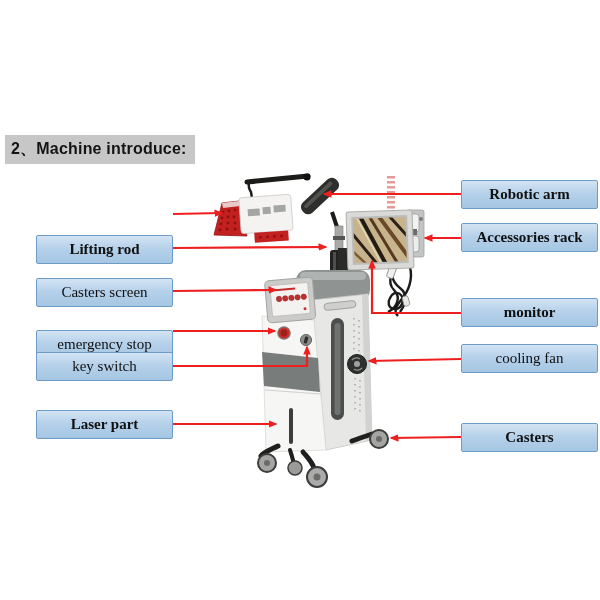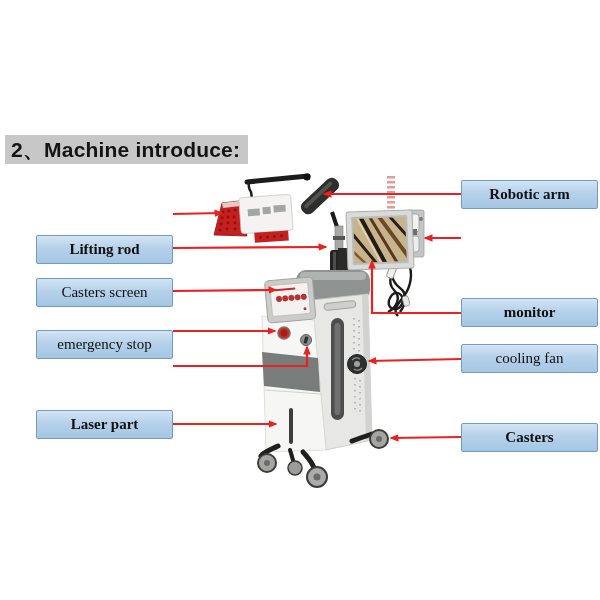--- a/index.html
+++ b/index.html
@@ -1,20 +1,20 @@
 <!DOCTYPE html>
 <html><head>
 <meta charset="utf-8">
 <style>
   html,body{margin:0;padding:0;background:#fff;}
   #canvas{position:relative;width:600px;height:600px;background:#ffffff;overflow:hidden;
           font-family:"Liberation Serif",serif;}
   .title-bar{position:absolute;left:5px;top:135px;height:29px;background:#c7c7c7;
              display:flex;align-items:center;padding:0 8px 0 6px;}
-  .title-bar span{font-family:"Liberation Sans",sans-serif;font-weight:bold;font-size:21px;
+  .title-bar span{font-family:"Liberation Sans",sans-serif;font-weight:bold;font-size:16px;
                   color:#141414;white-space:nowrap;letter-spacing:0.2px;}
   .lbox{position:absolute;width:137px;height:29px;box-sizing:border-box;
         border:1.5px solid #6d9cc6;border-radius:2px;
         background:linear-gradient(180deg,#d3e4f3 0%,#b6d1ea 45%,#a5c6e3 100%);
         display:flex;align-items:center;justify-content:center;
         font-size:15px;color:#101010;}
   .lbox.bold{font-weight:bold;}
   svg.scene{position:absolute;left:0;top:0;width:600px;height:600px;}
 </style>
 </head>
@@ -211,27 +211,33 @@
 
   <div class="lbox bold" style="left:36px;top:235px">
     <span>Lifting rod</span>
   </div>
   <div class="lbox" style="left:36px;top:278px">
     <span>Casters screen</span>
   </div>
   <div class="lbox" style="left:36px;top:330px">
     <span>emergency stop</span>
   </div>
+  <div class="lbox" style="left:36px;top:352px">
+    <span>key switch</span>
+  </div>
   <div class="lbox bold" style="left:36px;top:410px">
     <span>Laser part</span>
   </div>
 
   <div class="lbox bold" style="left:461px;top:180px">
     <span>Robotic arm</span>
   </div>
+  <div class="lbox bold" style="left:461px;top:223px">
+    <span>Accessories rack</span>
+  </div>
   <div class="lbox" style="left:461px;top:344px">
     <span>cooling fan</span>
   </div>
   <div class="lbox bold" style="left:461px;top:298px">
     <span>monitor</span>
   </div>
   <div class="lbox bold" style="left:461px;top:423px">
     <span>Casters</span>
   </div>
 

